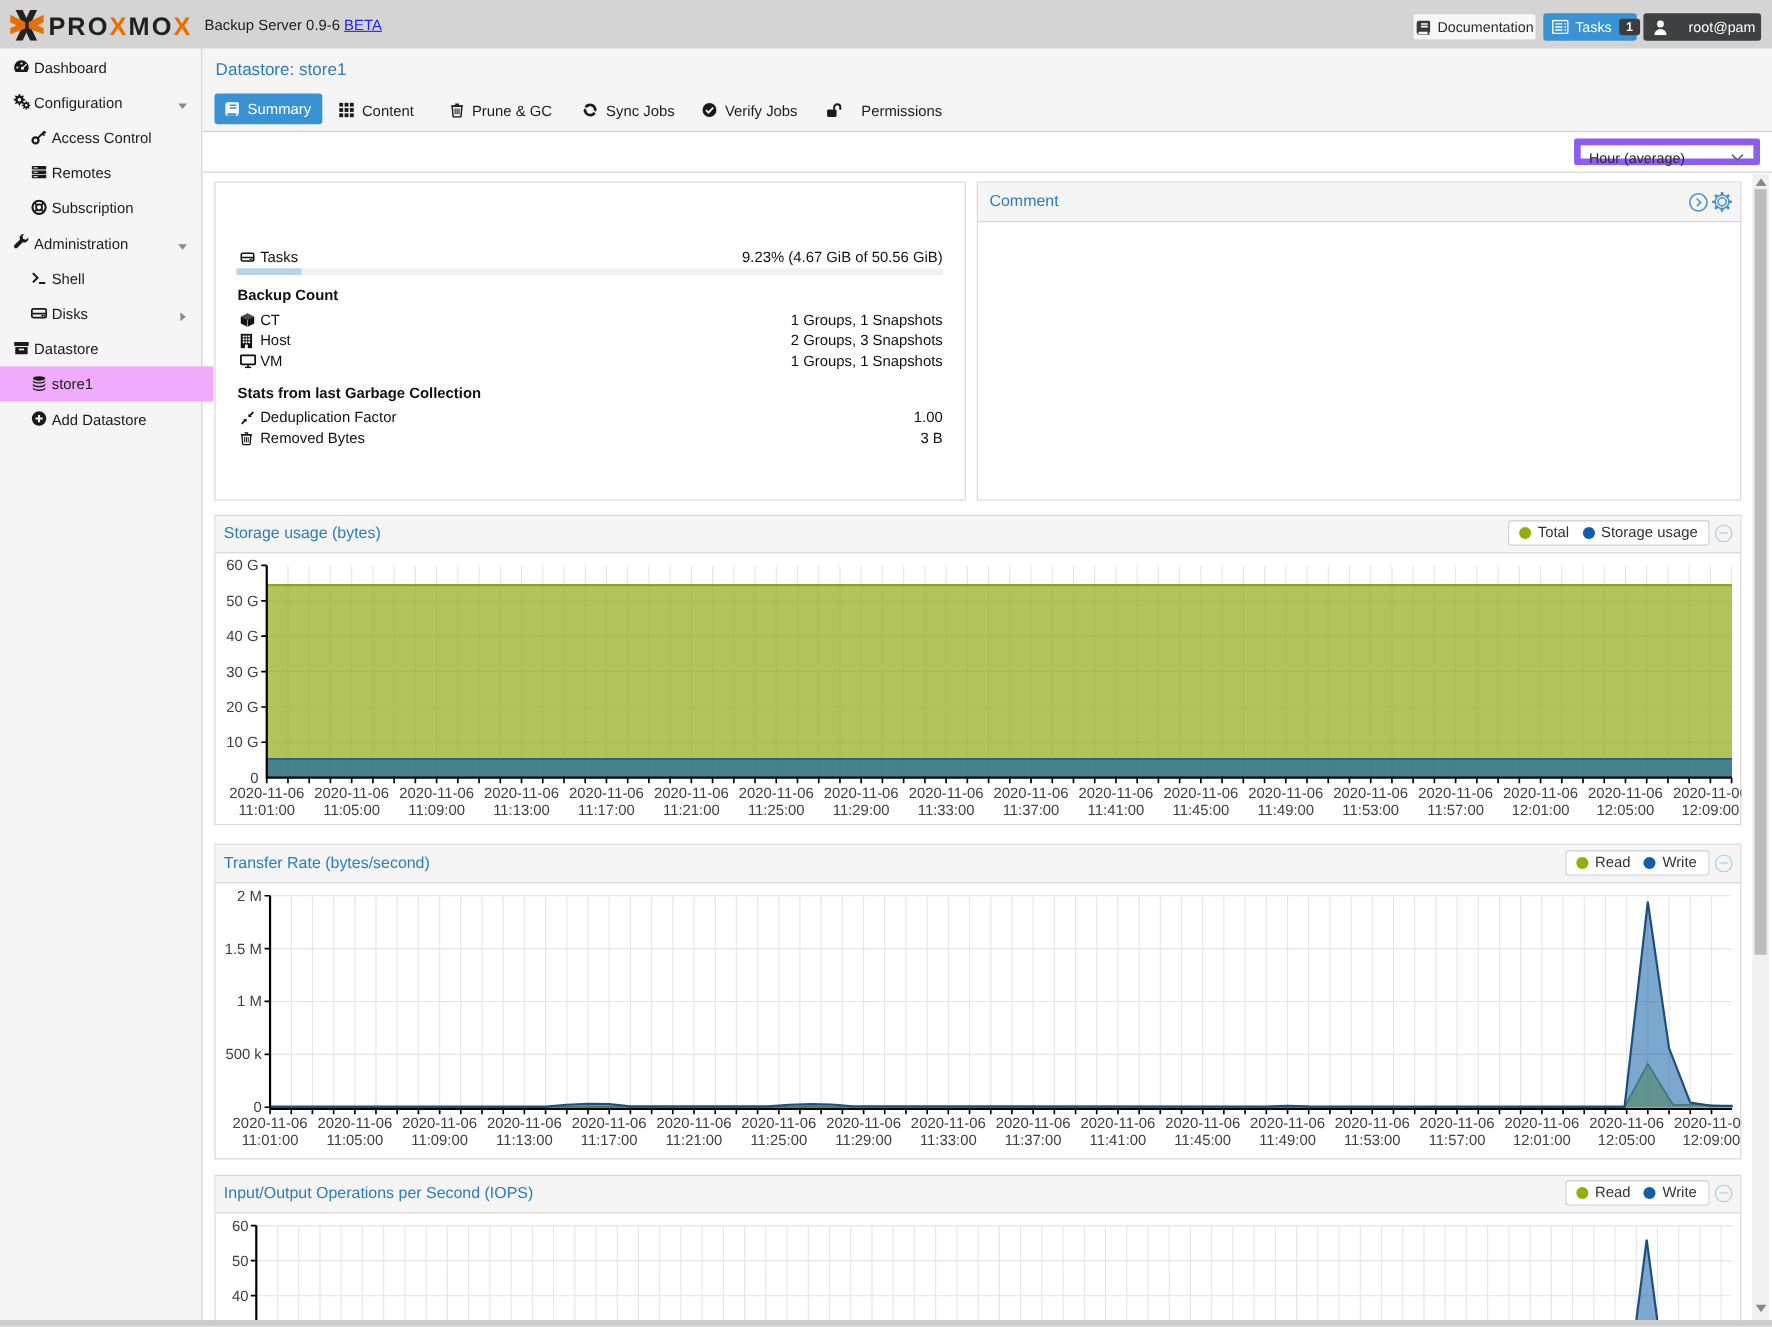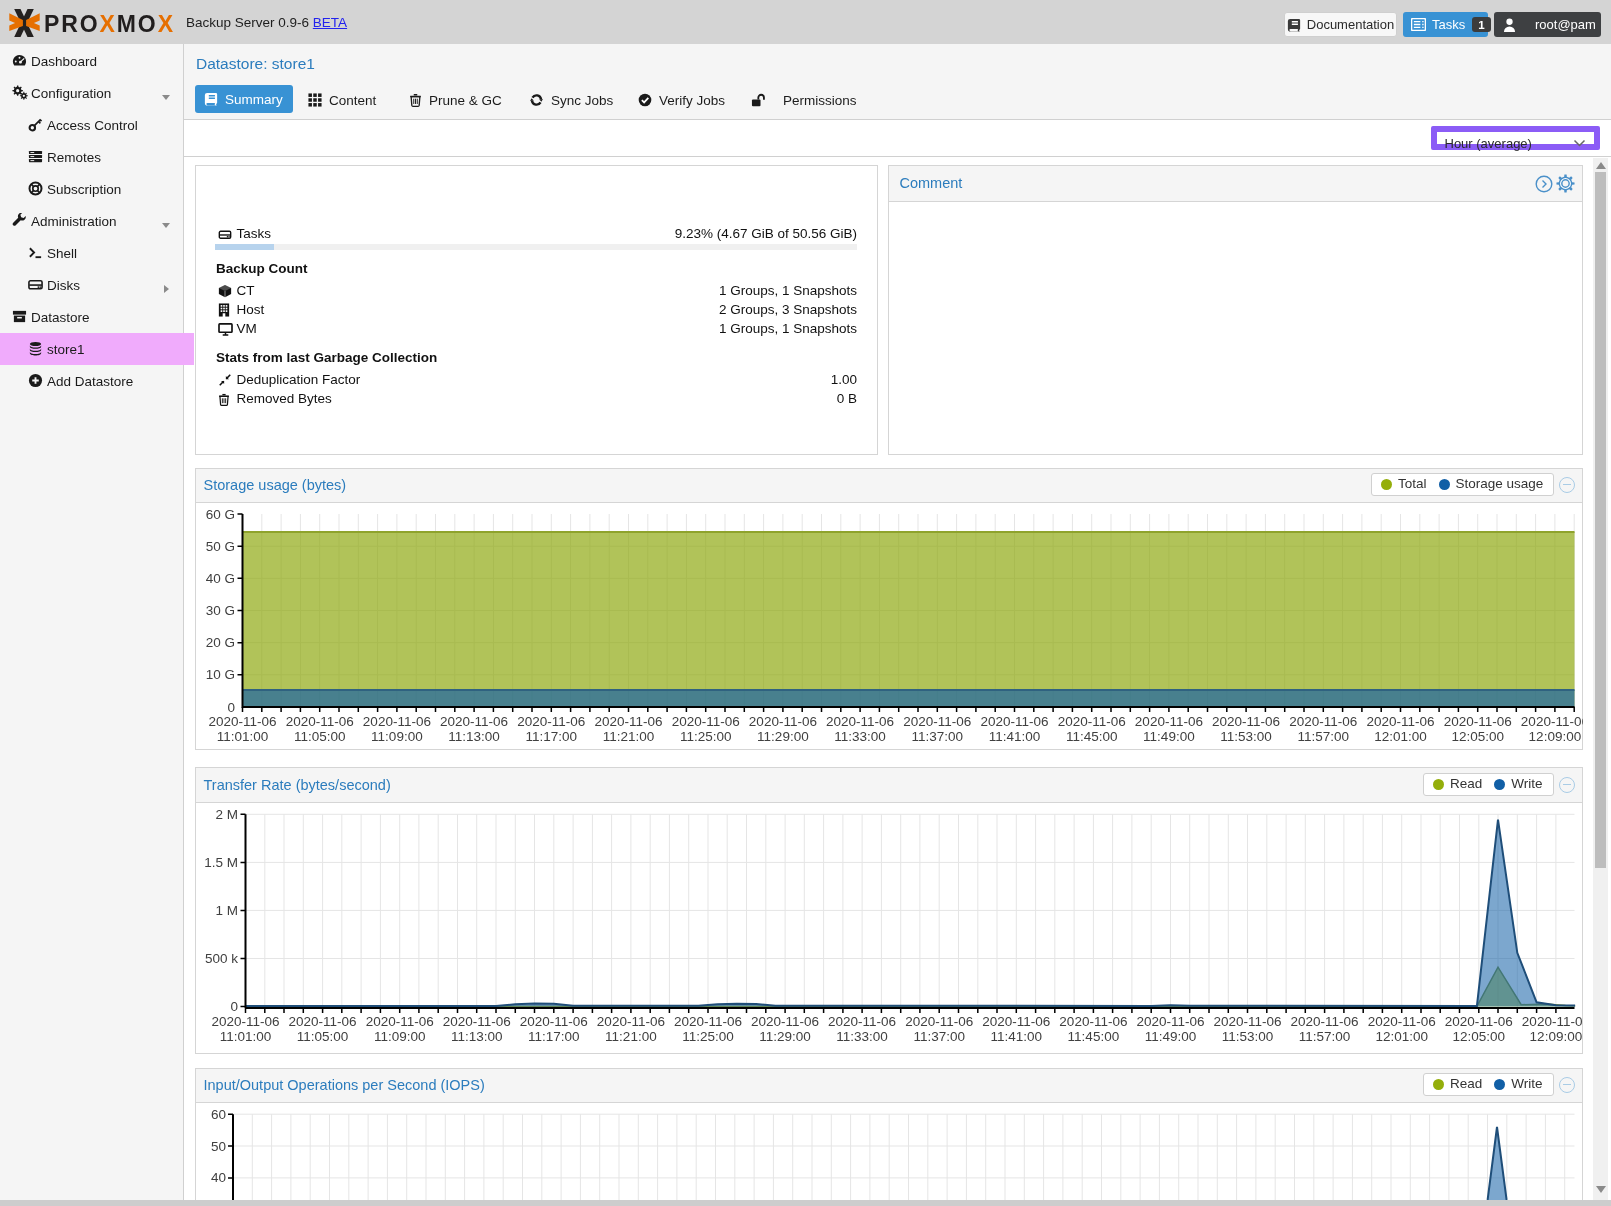--- a/index.html
+++ b/index.html
@@ -297,21 +297,21 @@
       <span style="position:absolute;right:19.5px;top:170px;font-size:13.5px;color:#111">1.00</span>
       <span style="position:absolute;left:22px;top:190px"><svg width="12" height="13" viewBox="0 0 14 16">
           <g fill="none" stroke="#111" stroke-width="1.5">
             <path d="M2 4.2h10l-.8 10a1.3 1.3 0 0 1-1.3 1H4.1a1.3 1.3 0 0 1-1.3-1z"></path>
             <path d="M1 4h12" stroke-width="1.7"></path>
             <path d="M5 2h4" stroke-width="1.7"></path>
             <path d="M5 6.5v6M7 6.5v6M9 6.5v6" stroke-width="1.1"></path>
           </g>
         </svg></span>
       <span style="position:absolute;left:41px;top:189px;font-size:13.5px;color:#111">Removed Bytes</span>
-      <span style="position:absolute;right:19.5px;top:189px;font-size:13.5px;color:#111">0 B</span>
+      <span style="position:absolute;right:19.5px;top:189px;font-size:13.5px;color:#111">3 B</span>
     </div>
 </div>
 
 <div class="panel" style="left:887.5px;top:165px;width:695.5px;height:290px">
 <div class="phead" style="height:36px">
       <span class="ptitle" style="top:9px;left:11px">Comment</span>
 <svg width="18" height="18" viewBox="0 0 18 18" style="position:absolute;right:29px;top:9px">
         <circle cx="9" cy="9" r="7.8" fill="none" stroke="#4a90c9" stroke-width="1.4"></circle>
         <path d="M7.5 5.5 11 9l-3.5 3.5" fill="none" stroke="#4a90c9" stroke-width="1.4"></path>
       </svg>

